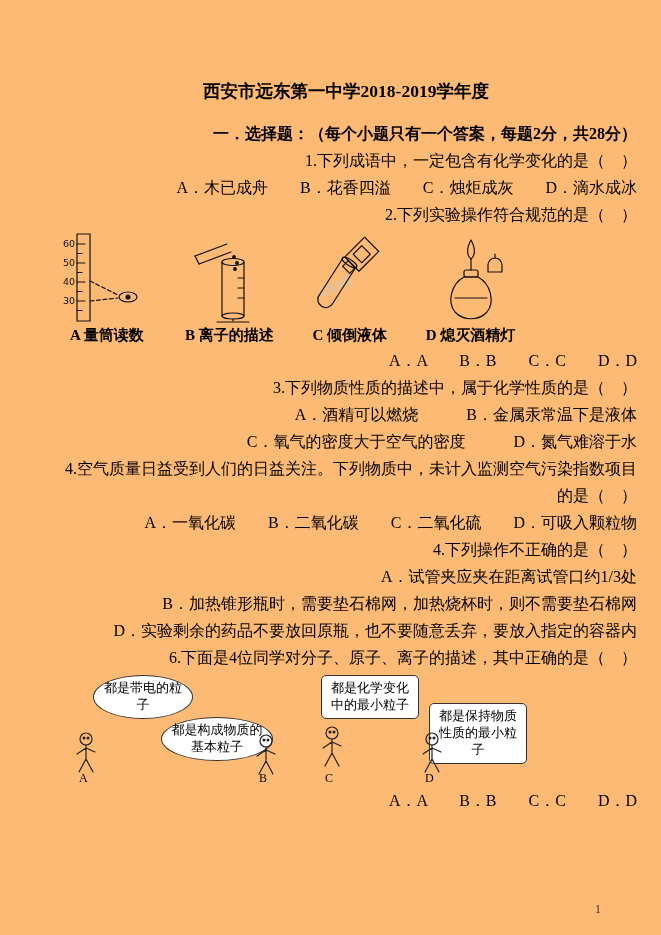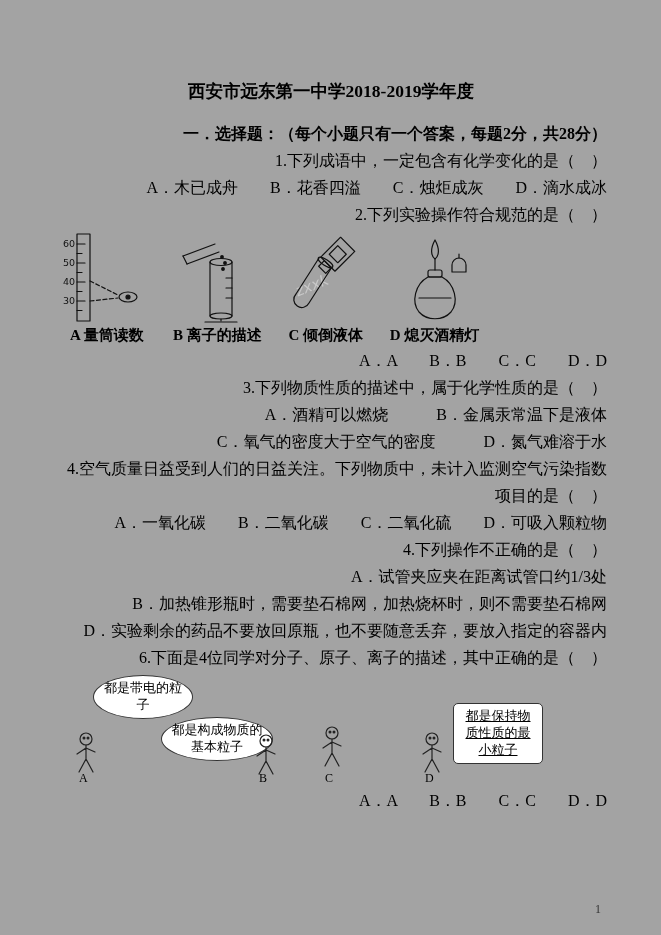--- a/index.html
+++ b/index.html
@@ -1,22 +1,22 @@
 <!DOCTYPE html>
 <html><head>
 <meta charset="utf-8">
 <style>
   html,body{margin:0;padding:0;background:#fff;}
-  .page{position:relative;width:661px;height:935px;background:#a3a3a3;color:#000;
+  .page{position:relative;width:661px;height:935px;background:#fdba74;color:#000;
         font-family:"Liberation Serif","DejaVu Serif",serif;
-        padding:80px 54px 0 55px;box-sizing:border-box;overflow:hidden;}
+        padding:80px 24px 0 55px;box-sizing:border-box;overflow:hidden;}
   .title{text-align:center;font-weight:bold;font-size:17.5px;line-height:22px;margin-bottom:18px;}
   .line{font-size:16px;line-height:27px;white-space:pre-wrap;text-align:right;}
   .bold{font-weight:bold;}
-  .fig2{display:flex;align-items:flex-start;gap:16px;margin:4px 0 2px 2px;}
+  .fig2{display:flex;align-items:flex-start;gap:28px;margin:4px 0 2px 2px;}
   .figitem{display:flex;flex-direction:column;align-items:center;}
   .figitem svg{display:block;}
   .caption{font-weight:bold;font-size:15px;margin-top:2px;white-space:pre;}
   .fig6{position:relative;width:490px;height:112px;margin:4px 0 0 10px;
         font-family:"Liberation Sans","DejaVu Sans",sans-serif;}
   .bubble{position:absolute;border:1px solid #333;font-size:13px;line-height:1.3;
           text-align:center;padding:4px 8px;background:#fff;box-sizing:border-box;}
   .bubble.ellipse{border-radius:50%;}
   .bubble.rect{border-radius:5px;}
   .kid{position:absolute;}
@@ -133,21 +133,22 @@
   <div class="line">4.下列操作不正确的是（　）</div>
   <div class="line">A．试管夹应夹在距离试管口约1/3处</div>
   <div class="line">B．加热锥形瓶时，需要垫石棉网，加热烧杯时，则不需要垫石棉网</div>
   <div class="line">D．实验剩余的药品不要放回原瓶，也不要随意丢弃，要放入指定的容器内</div>
 
   <div class="line">6.下面是4位同学对分子、原子、离子的描述，其中正确的是（　）</div>
 
   <div class="fig6">
     <div class="bubble ellipse" style="left:28px;top:0;width:100px;">都是带电的粒子</div>
     <div class="bubble ellipse" style="left:96px;top:42px;width:112px;">都是构成物质的基本粒子</div>
-    <div class="bubble rect" style="left:388px;top:28px;width:90px;text-decoration:underline;">都是保持物质性质的最小粒子</div>
+    <div class="bubble rect" style="left:256px;top:0;width:98px;">都是化学变化中的最小粒子</div>
+    <div class="bubble rect" style="left:364px;top:28px;width:98px;">都是保持物质性质的最小粒子</div>
 
     <svg class="kid" style="left:6px;top:56px;" width="30" height="45" viewBox="0 0 30 45">
       <g fill="none" stroke="#222" stroke-width="1.2" stroke-linecap="round">
         <circle cx="15" cy="8" r="6"></circle>
           <circle cx="13" cy="7" r="0.9" fill="#222"></circle>
           <circle cx="17" cy="7" r="0.9" fill="#222"></circle>
         <path d="M15 14 L15 28 M15 17 L6 23 M15 17 L24 21 M15 28 L8 41 M15 28 L22 41"></path>
       </g>
     </svg>
     <svg class="kid" style="left:186px;top:58px;" width="30" height="45" viewBox="0 0 30 45">

